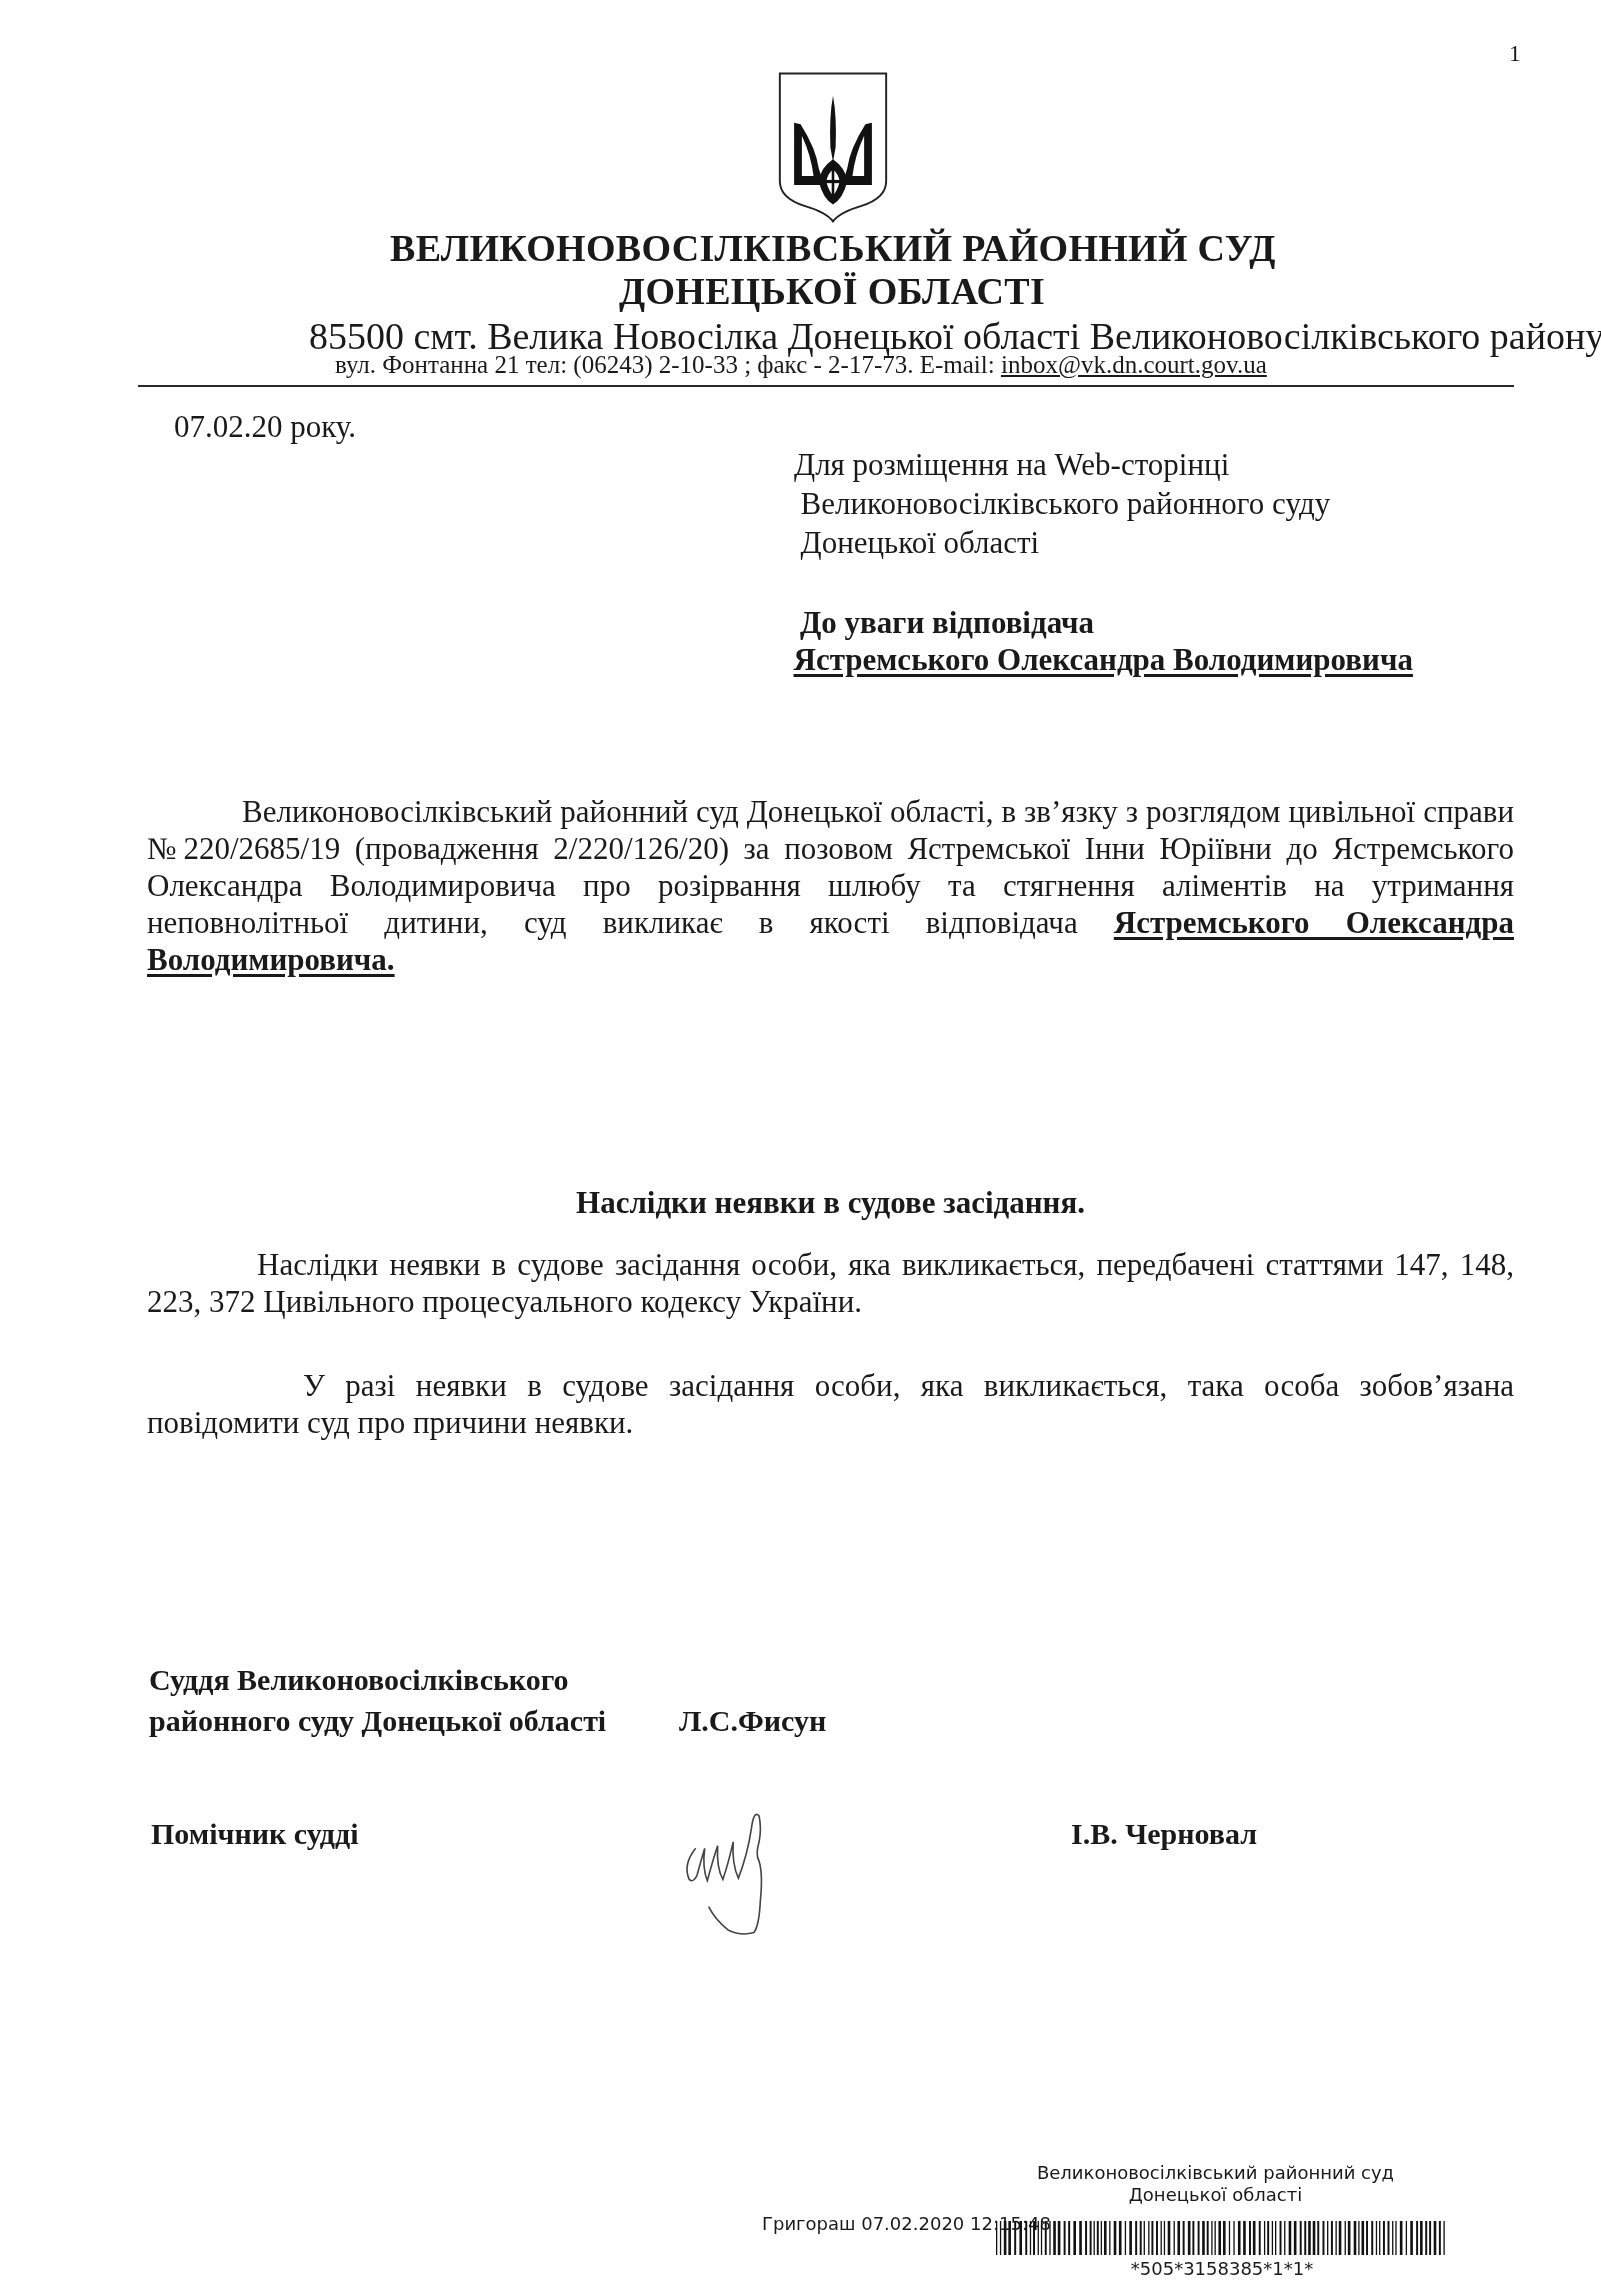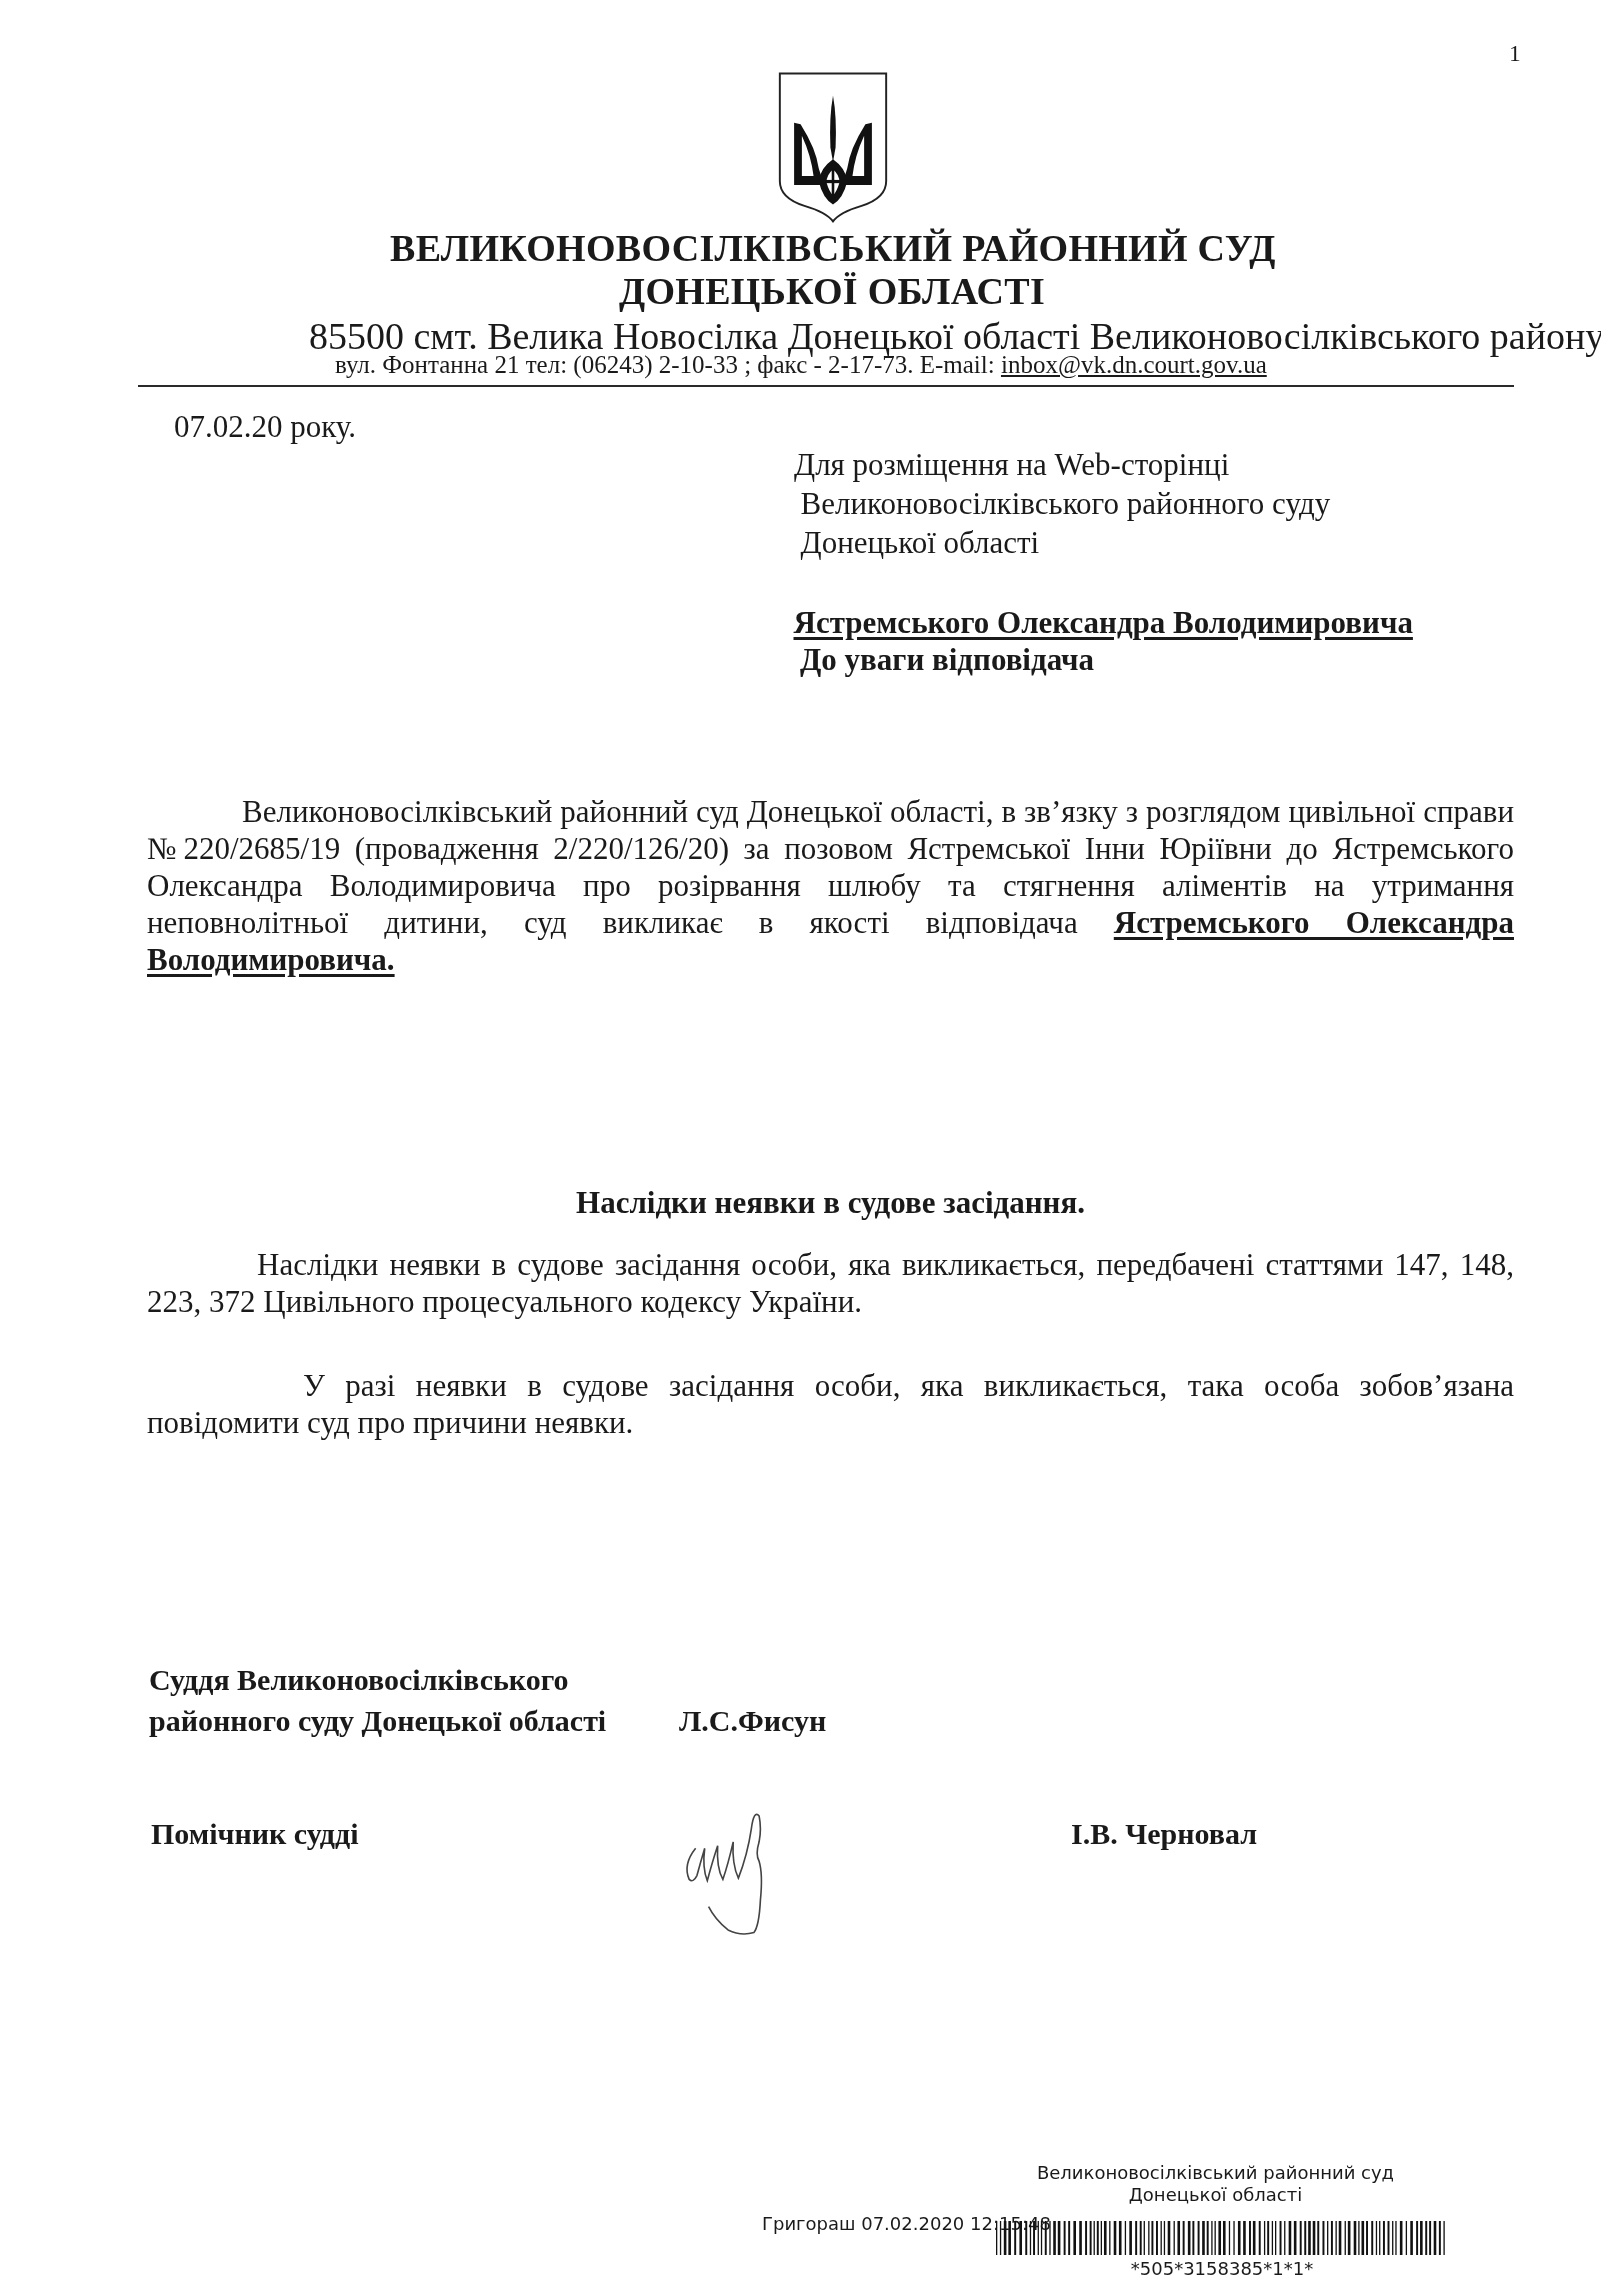--- a/index.html
+++ b/index.html
@@ -68,22 +68,22 @@
 
 <div class="abs text date">07.02.20 року.</div>
 
 <div class="abs text recipient">
   <div>Для розміщення на Web-сторінці</div>
   <div class="indent">Великоновосілківського районного суду</div>
   <div class="indent">Донецької області</div>
 </div>
 
 <div class="abs text attn">
+  <div>До уваги відповідача</div>
   <div style="margin-left:-6.5px"><span class="name">Ястремського Олександра Володимировича</span></div>
-  <div>До уваги відповідача</div>
 </div>
 
 <div class="abs text body">
   <p><span>Великоновосілківський районний суд Донецької області, в зв’язку з розглядом цивільної справи №220/2685/19 (провадження 2/220/126/20) за позовом  Ястремської Інни Юріївни до Ястремського Олександра Володимировича про розірвання шлюбу та стягнення аліментів на утримання неповнолітньої дитини, суд  викликає в якості відповідача </span><span class="b u">Ястремського Олександра Володимировича.</span></p>
 </div>
 
 <div class="abs text heading">Наслідки неявки в судове засідання.</div>
 
 <div class="abs text p4">
   <p>Наслідки неявки в судове засідання особи, яка викликається, передбачені статтями 147, 148, 223, 372 Цивільного процесуального кодексу України.</p>

